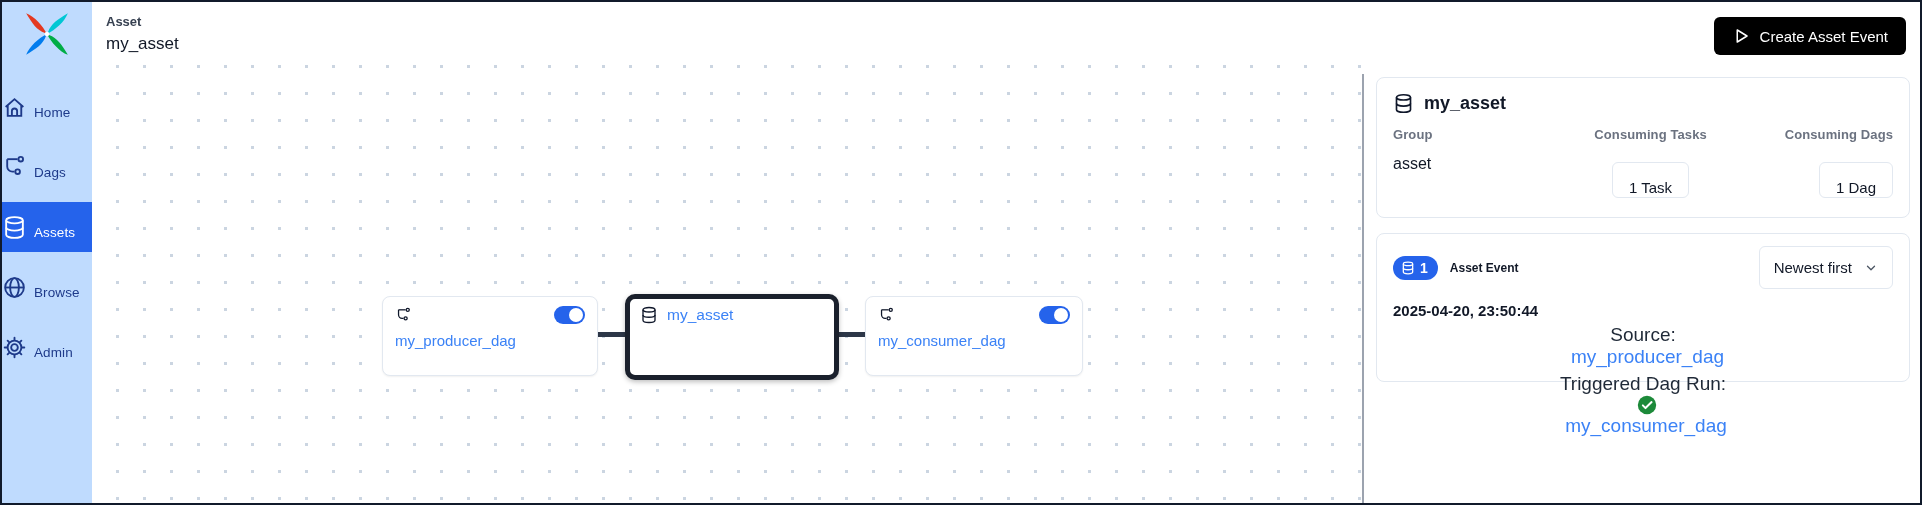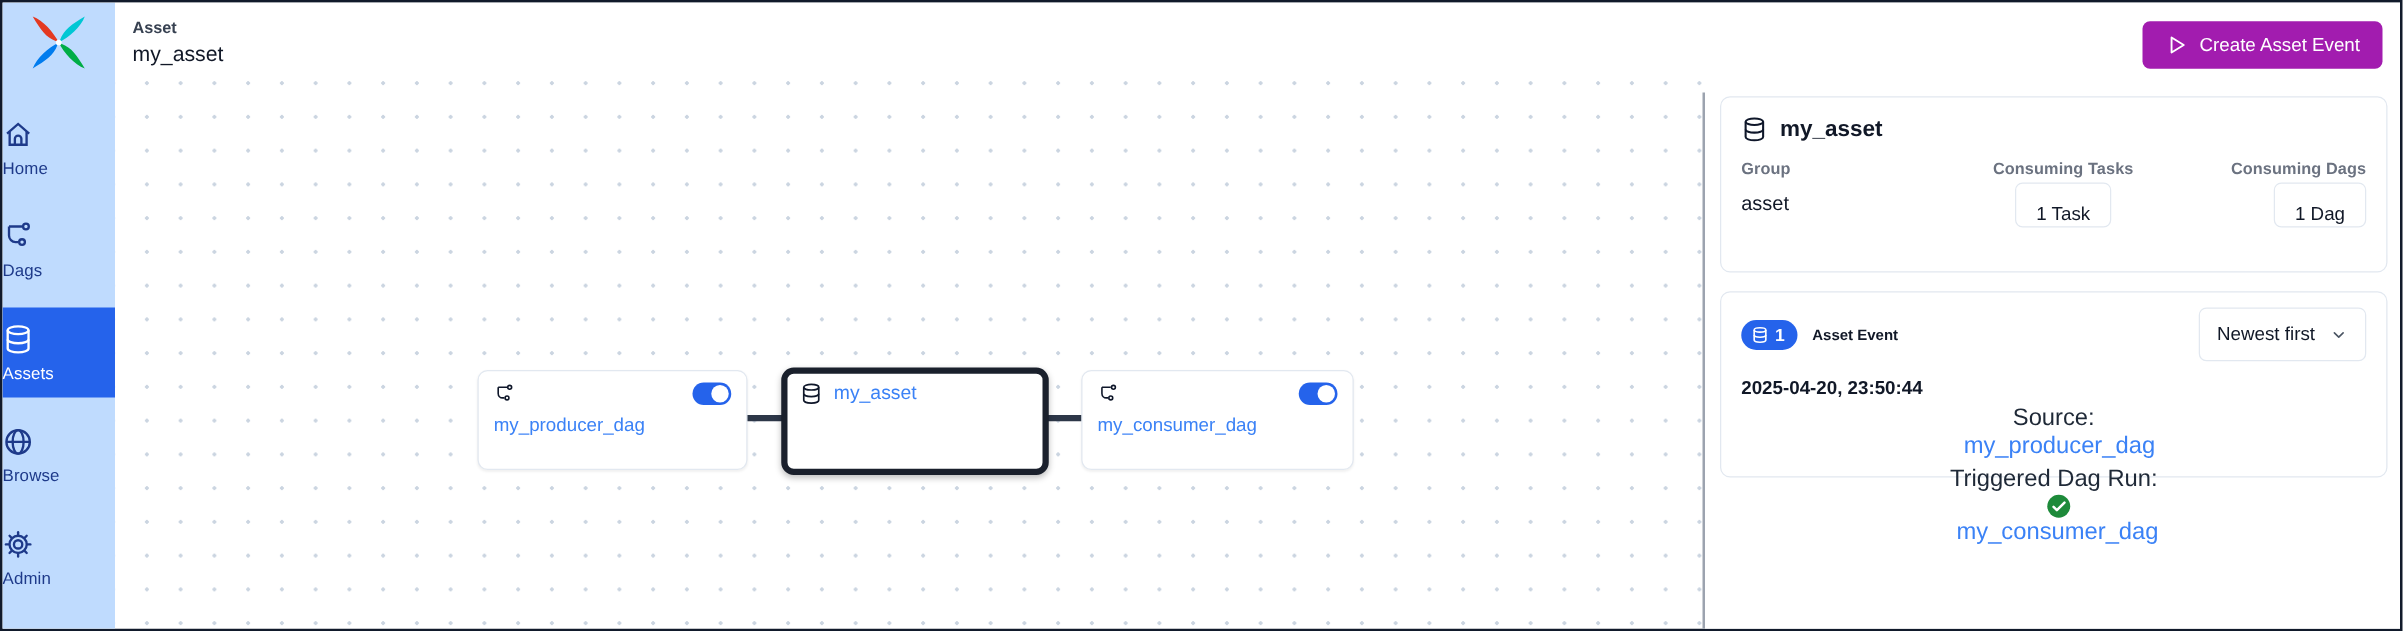--- a/index.html
+++ b/index.html
@@ -17,40 +17,40 @@
   
   .sidebar{
     width:90px;min-width:90px;height:100%;
     background:#bfdbfe;
     display:flex;flex-direction:column;align-items:center;
   }
   .logo{margin-top:6px;margin-bottom:12px;width:52px;height:52px;display:flex;align-items:center;justify-content:center;cursor:pointer;}
   .nav{display:flex;flex-direction:column;width:100%;}
   .nav-item{
     width:100%;padding:13px 0 12px 0;margin-top:10px;
-    display:flex;flex-direction:column;align-items:flex-start;gap:7px;
+    display:flex;flex-direction:row;align-items:flex-end;gap:7px;
     color:#1e3a8a;cursor:pointer;
   }
   .nav-item .nav-label{font-size:13.5px;letter-spacing:.1px;}
   .nav-item svg{stroke:#1e3a8a;}
   .nav-item.active{background:#2563eb;color:#ffffff;}
   .nav-item.active svg{stroke:#ffffff;}
 
   
   .main{flex:1;display:flex;flex-direction:column;min-width:0;}
   .topbar{
     height:62px;min-height:62px;background:#ffffff;
     display:flex;align-items:flex-start;justify-content:space-between;
     padding:12px 14px 0 14px;box-sizing:border-box;
   }
   .crumb{font-size:13px;font-weight:bold;color:#374151;margin-bottom:5px;}
   .page-title{font-size:17px;color:#111827;}
   .create-btn{
     display:flex;align-items:center;gap:10px;
-    background:#a21caf;color:#ffffff;border:none;border-radius:6px;
+    background:#000000;color:#ffffff;border:none;border-radius:6px;
     height:38px;padding:0 18px;font-size:15px;font-family:inherit;
     cursor:pointer;margin-top:3px;
   }
 
   .content{flex:1;display:flex;min-height:0;}
 
   
   .graph{
     position:relative;flex:1;min-width:0;
     background-image:radial-gradient(#cbd5e1 1.5px, transparent 1.6px);
@@ -91,21 +91,21 @@
   .asset-card-title{display:flex;align-items:center;gap:10px;}
   .asset-card-title .t{font-size:18px;font-weight:bold;color:#111827;}
   .meta-row{display:flex;margin-top:13px;}
   .meta-col{display:flex;flex-direction:column;}
   .meta-col.c1{flex:1.1;align-items:flex-start;}
   .meta-col.c2{flex:1.2;align-items:center;}
   .meta-col.c3{flex:1;align-items:flex-end;}
   .meta-label{font-size:13px;font-weight:bold;color:#6b7280;letter-spacing:.1px;text-align:center;}
   .meta-value{font-size:16px;color:#111827;margin-top:13px;}
   .meta-btn{
-    margin-top:4px;height:36px;padding:16px 16px;background:#ffffff;
+    margin-top:20px;height:36px;padding:16px 16px;background:#ffffff;
     border:1px solid #e2e8f0;border-radius:6px;font-size:15px;color:#111827;
     font-family:inherit;cursor:pointer;
   }
 
   .card.events-card{height:149px;margin-top:15px;padding:12px 16px;}
   .events-head{display:flex;align-items:center;}
   .count-badge{
     display:flex;align-items:center;gap:5px;background:#2563eb;color:#ffffff;
     border-radius:12px;height:24px;padding:0 10px 0 8px;font-size:14px;font-weight:bold;
   }

